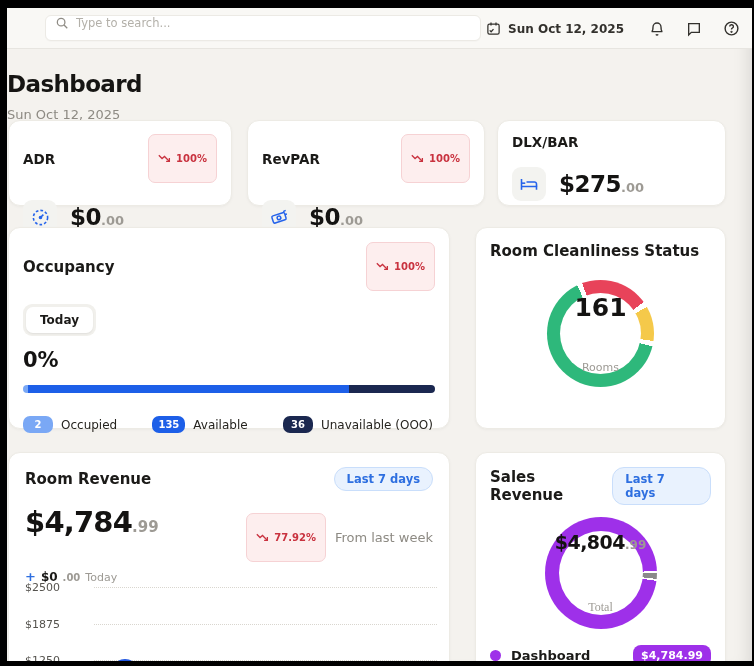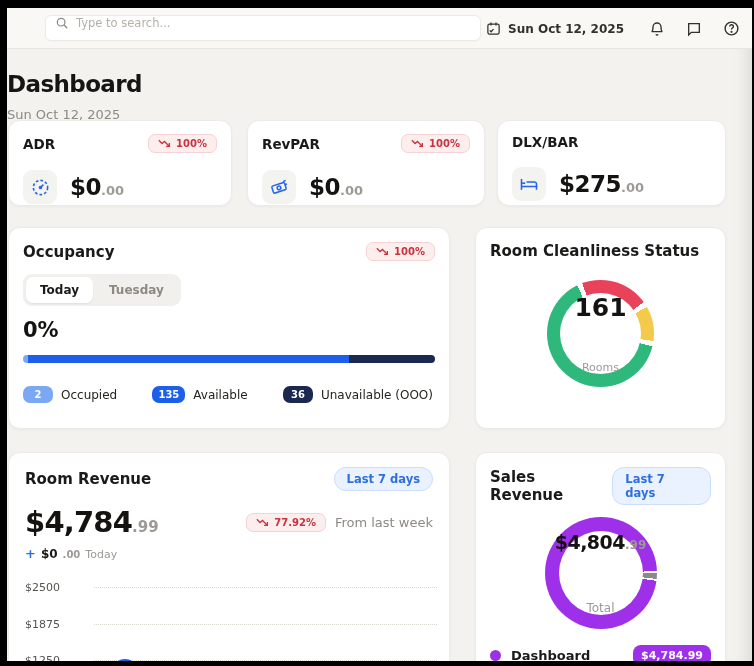--- a/index.html
+++ b/index.html
@@ -41,21 +41,21 @@
   
   .card {
     position:absolute; background:#fff; border:1px solid #edebe5;
     border-radius:12px; box-shadow:0 1px 3px rgba(25,25,25,0.04);
   }
   .card-head { display:flex; align-items:center; justify-content:space-between; }
   .card-title { font-size:13.5px; font-weight:700; color:#1b1a18; }
   .trend-badge {
     display:inline-flex; align-items:center; gap:5px;
     background:#fdeeee; border:1px solid #f6d2d4; border-radius:7px;
-    padding:3px 9px; font-size:10px; font-weight:700; color:#c9323f;
+    padding:18px 9px; font-size:10px; font-weight:700; color:#c9323f;
   }
   .range-pill {
     background:#e9f2fe; border:1px solid #c9defb; border-radius:12px;
     padding:4px 12px; font-size:11.5px; font-weight:600; color:#2e6fe0; cursor:pointer;
   }
   
   .kpi { padding:13px 14px; }
   .kpi-value-row { display:flex; align-items:center; gap:13px; margin-top:17px; }
   .icon-tile {
     width:34px; height:34px; border-radius:9px; background:#f3f3f0;
@@ -113,21 +113,21 @@
   .tick-row { position:absolute; left:16px; right:12px; display:flex; align-items:center; gap:27px; }
   .tick-label { width:42px; font-size:11px; color:#55534e; flex:0 0 auto; }
   .tick-line { flex:1; border-top:1px dotted #d9d6cf; height:0; }
   .peak-blue { position:absolute; left:102px; top:206px; width:28px; height:16px; background:#2056e0; border-radius:14px 14px 0 0; }
   
   #card-sales { left:468px; top:444px; width:251px; height:222px; padding:14px; }
   #sales-donut-wrap { width:112px; height:112px; margin-top:12px; }
   #sales-hole { inset:14px; }
   .sales-amt { font-size:19px; font-weight:800; color:#141312; letter-spacing:-0.5px; }
   .sales-cents { font-size:12px; font-weight:700; color:#9d9a94; }
-  .sales-total { font-size:12px; color:#9d9a94; margin-top:16px; }
+  .sales-total { font-size:12px; color:#9d9a94; margin-top:16px;font-family:Liberation Serif, serif; }
   .sales-legend { margin-top:16px; }
   .sales-row { display:flex; align-items:center; justify-content:space-between; margin-bottom:13px; }
   .sales-row-left { display:flex; align-items:center; gap:10px; }
   .dot { width:11px; height:11px; border-radius:50%; }
   .sales-name { font-size:13px; font-weight:600; color:#1b1a18; }
   .value-badge {
     min-width:68px; padding:4px 8px; border-radius:8px; text-align:center;
     font-size:11px; font-weight:700; color:#fff;
   }
 </style>
@@ -251,21 +251,20 @@
       <span class="trend-badge">
         <svg width="13" height="9" viewBox="0 0 16 10" fill="none" stroke="#c9323f" stroke-width="1.6">
             <path d="M1 1l4 4 3-2.5L13.5 8"></path>
             <path d="M10 8.5h4v-4" fill="none"></path>
           </svg>
         <span>100%</span>
       </span>
     </div>
     <div class="tabs" id="occ-tabs">
         <button class="tab active">Today</button>
-        <button class="tab">Tuesday</button>
       </div>
     <div class="occ-percent">0%</div>
     <div class="occ-bar" id="occ-bar">
         <div class="seg" style="width: 1.15607%; background: rgb(122, 168, 245);"></div>
         <div class="seg" style="width: 78.0347%; background: rgb(29, 95, 232);"></div>
         <div class="seg" style="width: 20.8092%; background: rgb(27, 40, 80);"></div>
       </div>
     <div class="occ-legend" id="occ-legend">
         <div class="legend-item">
           <span class="count-pill" style="background: rgb(122, 168, 245);">2</span>

